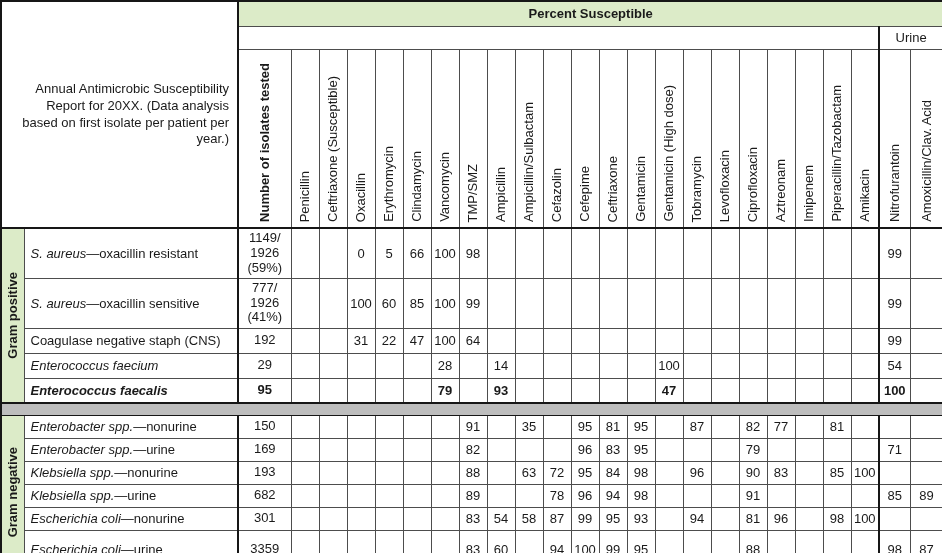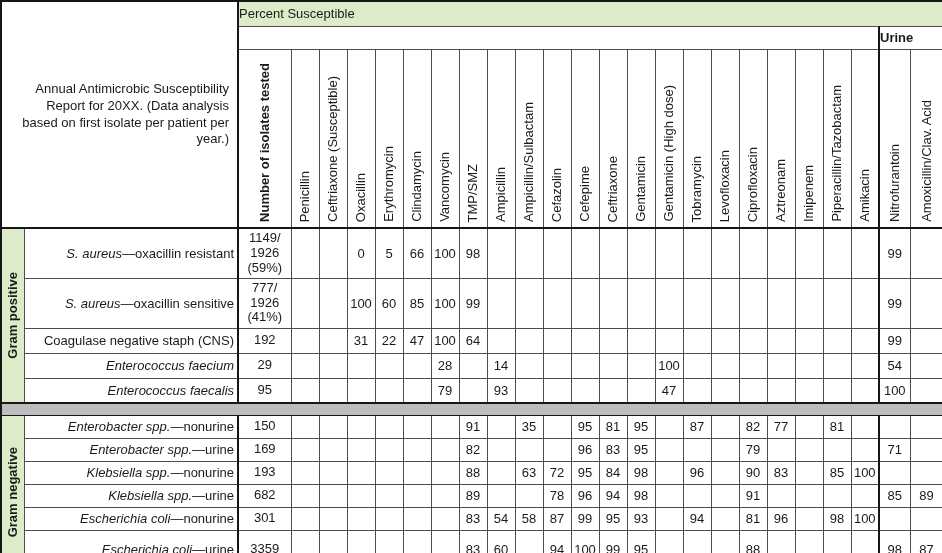--- a/index.html
+++ b/index.html
@@ -8,29 +8,29 @@
     border-collapse:collapse;table-layout:fixed;width:942px;height:553px;
     font-family:"Liberation Sans",sans-serif;font-size:13px;color:#1a1a1a;
     border:2px solid var(--heavy);
   }
   td{border:1px solid var(--grid);padding:0;overflow:hidden;vertical-align:middle}
   .caption{
     border-right:2px solid var(--heavy);border-bottom:2px solid var(--heavy);
     vertical-align:middle;text-align:right;padding:4px 8px;line-height:1.28;background:#fff
   }
   .green{background:var(--green)}
-  .thead-title{font-weight:normal}
-  .urine-head{font-weight:bold;}
+  .thead-title{text-align:center;font-weight:bold}
+  .urine-head{font-weight:normal;text-align:center}
   .ul{border-left:2px solid var(--heavy)}
   .rot{vertical-align:bottom;padding:0 0 5px}
   .r-rot td{border-bottom:2px solid var(--heavy)}
   .vert{writing-mode:vertical-rl;transform:rotate(180deg);white-space:nowrap;margin:0 auto;line-height:1.05}
   .b{font-weight:bold}
   .gram{background:var(--green);vertical-align:middle}
-  .org{text-align:right;padding:2px 3px 2px 6px;border-right:2px solid var(--heavy);white-space:nowrap}
+  .org{text-align:left;padding:2px 3px 2px 6px;border-right:2px solid var(--heavy);white-space:nowrap}
   .org i{font-style:italic}
   .ncell{text-align:center;white-space:pre-line;line-height:1.12}
   .val{text-align:center}
   .sep{background:var(--gray);border-top:2px solid var(--heavy);border-bottom:1px solid var(--heavy)}
   tr.sep-row{height:12px}
 </style>
 </head>
 <body>
 
 <div class="wrap">
@@ -254,21 +254,21 @@
           <td class="val"></td>
           <td class="val"></td>
           <td class="val"></td>
           <td class="val"></td>
           <td class="val"></td>
           <td class="val"></td>
           <td class="val"></td>
           <td class="val ul">54</td>
           <td class="val"></td>
         </tr>
-        <tr style="height: 25px;">
+        <tr style="height: 25px; font-weight: bold;">
           <td class="org"><i>Enterococcus faecalis</i></td>
           <td class="ncell">95</td>
           <td class="val"></td>
           <td class="val"></td>
           <td class="val"></td>
           <td class="val"></td>
           <td class="val"></td>
           <td class="val">79</td>
           <td class="val"></td>
           <td class="val">93</td>

